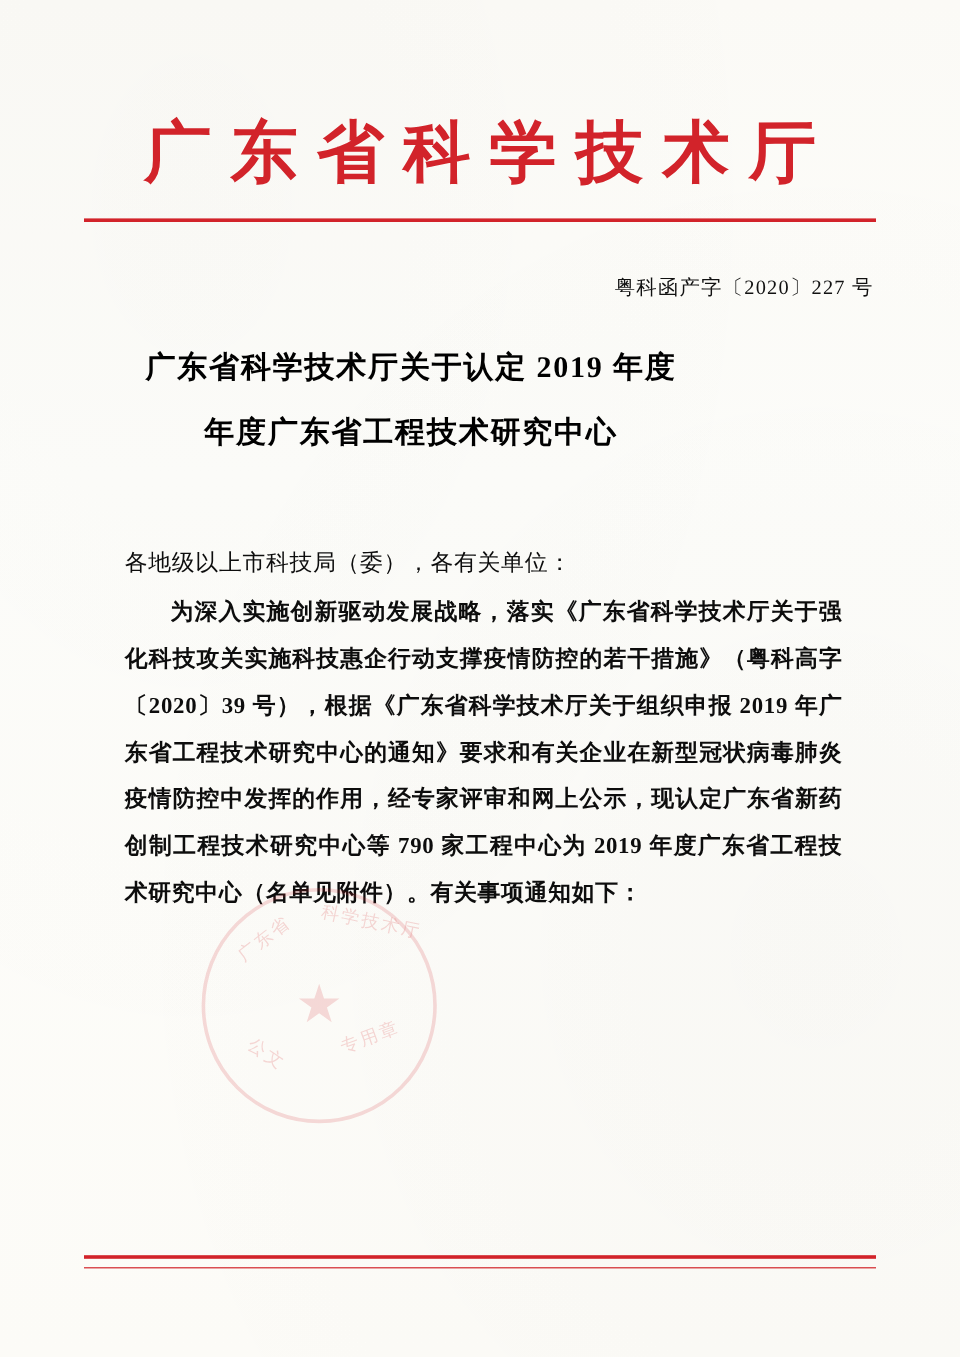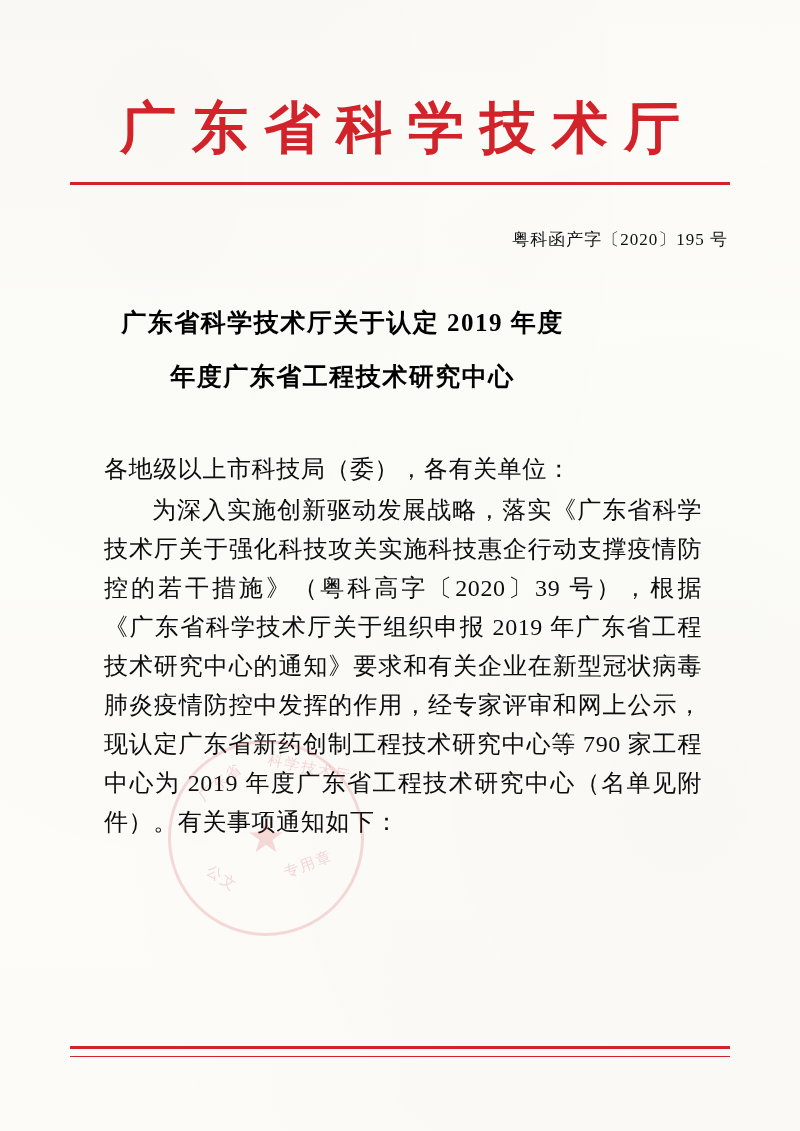--- a/index.html
+++ b/index.html
@@ -64,21 +64,21 @@
     position: absolute;
     top: 228px;
     right: 72px;
     font-size: 17px;
     color: #111;
     letter-spacing: 1px;
   }
 
   .title-block {
     position: absolute;
-    top: 296px;
+    top: 280px;
     left: 0;
     width: 685px;
     text-align: center;
     color: #000;
   }
   .title-line {
     font-size: 25px;
     font-weight: bold;
     letter-spacing: 1.5px;
     line-height: 54px;
@@ -86,29 +86,30 @@
   }
 
   .body-block {
     position: absolute;
     top: 450px;
     left: 104px;
     width: 598px;
     color: #0d0d0d;
   }
   .para {
-    font-size: 24px;
+    font-size: 19px;
     line-height: 39px;
     letter-spacing: 0.6px;
     text-align: justify;
     text-justify: inter-ideograph;
     margin: 0;
   }
   .para.indent {
     text-indent: 2em;
+    font-weight: bold;
   }
   .para + .para {
     margin-top: 2px;
   }
 
   .stamp {
     position: absolute;
     left: 168px;
     top: 740px;
     width: 190px;
@@ -168,21 +169,21 @@
 
 <div class="page">
   <div class="paper-grain"></div>
 
   <div class="masthead">
     <div class="masthead-title">广东省科学技术厅</div>
   </div>
 
   <div class="rule-top"></div>
 
-  <div class="doc-number">粤科函产字〔2020〕195 号</div>
+  <div class="doc-number">粤科函产字〔2020〕227 号</div>
 
   <div class="title-block">
     <div class="title-line">广东省科学技术厅关于认定 2019 年度</div>
     <div class="title-line">年度广东省工程技术研究中心</div>
   </div>
 
   <div class="body-block">
     <p class="para">各地级以上市科技局（委），各有关单位：</p>
     <p class="para indent">为深入实施创新驱动发展战略，落实《广东省科学技术厅关于强化科技攻关实施科技惠企行动支撑疫情防控的若干措施》（粤科高字〔2020〕39 号），根据《广东省科学技术厅关于组织申报 2019 年广东省工程技术研究中心的通知》要求和有关企业在新型冠状病毒肺炎疫情防控中发挥的作用，经专家评审和网上公示，现认定广东省新药创制工程技术研究中心等 790 家工程中心为 2019 年度广东省工程技术研究中心（名单见附件）。有关事项通知如下：</p>
   </div>

